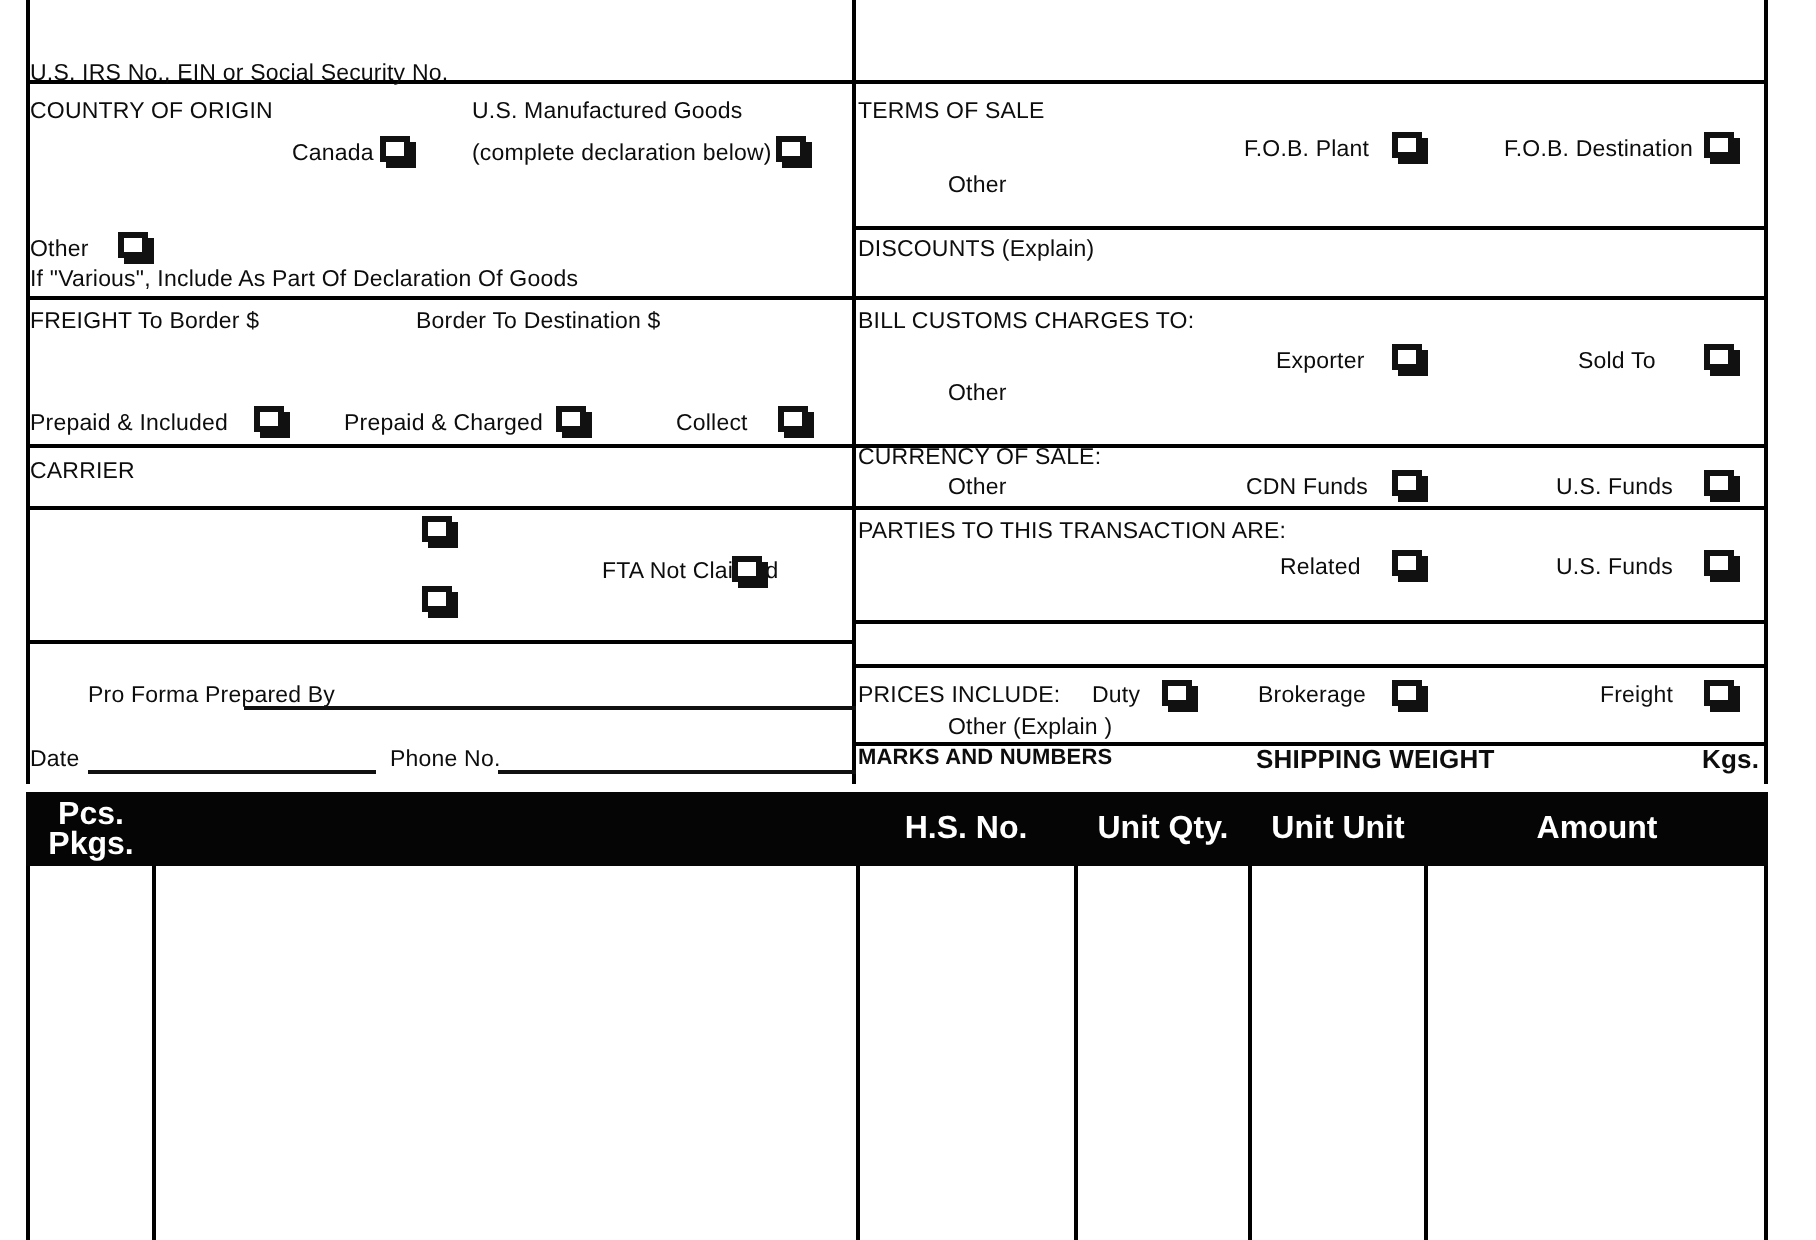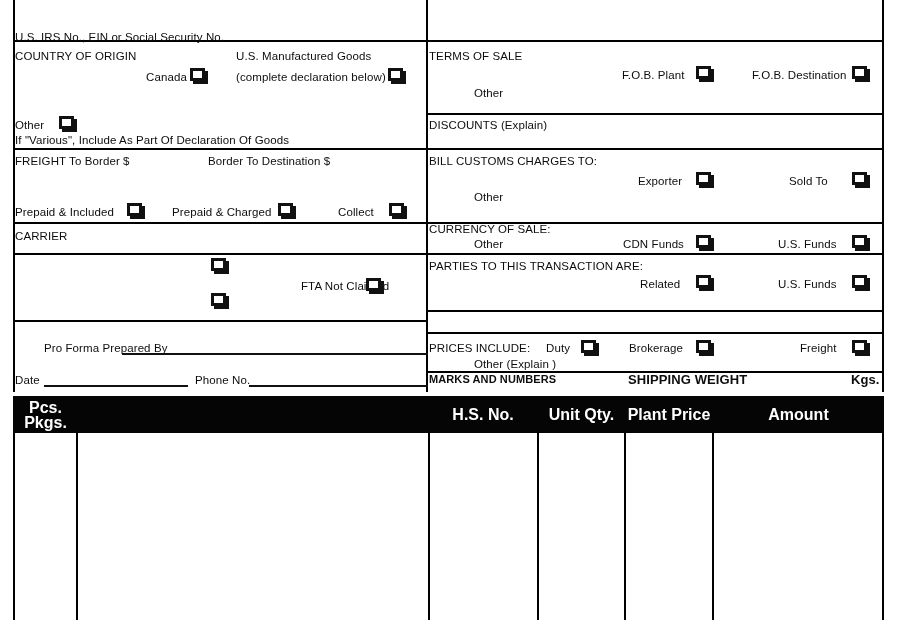--- a/index.html
+++ b/index.html
@@ -161,21 +161,21 @@
   <span class="lbl bold" style="left:429px; top:373px; font-size:11px;">MARKS AND NUMBERS</span>
   <span class="lbl bold" style="left:628px; top:373px; font-size:13px;">SHIPPING WEIGHT</span>
   <span class="lbl bold" style="left:851px; top:373px; font-size:13px;">Kgs.</span>
 
   <div class="blackbar" style="left:13px; top:396px; width:871px; height:37px;"></div>
 
   <span class="thdr" style="left:13px; top:400px; width:65px;">Pcs.</span>
   <span class="thdr" style="left:13px; top:415px; width:65px;">Pkgs.</span>
   <span class="thdr" style="left:428px; top:407px; width:110px;">H.S. No.</span>
   <span class="thdr" style="left:538px; top:407px; width:87px;">Unit Qty.</span>
-  <span class="thdr" style="left:625px; top:407px; width:88px;">Plant Price</span>
+  <span class="thdr" style="left:625px; top:407px; width:88px;">Unit Unit</span>
   <span class="thdr" style="left:713px; top:407px; width:171px;">Amount</span>
 
   <div class="line vline" style="left:13px;  top:433px; height:187px;"></div>
   <div class="line vline" style="left:76px;  top:433px; height:187px;"></div>
   <div class="line vline" style="left:428px; top:433px; height:187px;"></div>
   <div class="line vline" style="left:537px; top:433px; height:187px;"></div>
   <div class="line vline" style="left:624px; top:433px; height:187px;"></div>
   <div class="line vline" style="left:712px; top:433px; height:187px;"></div>
   <div class="line vline" style="left:882px; top:433px; height:187px;"></div>
 

